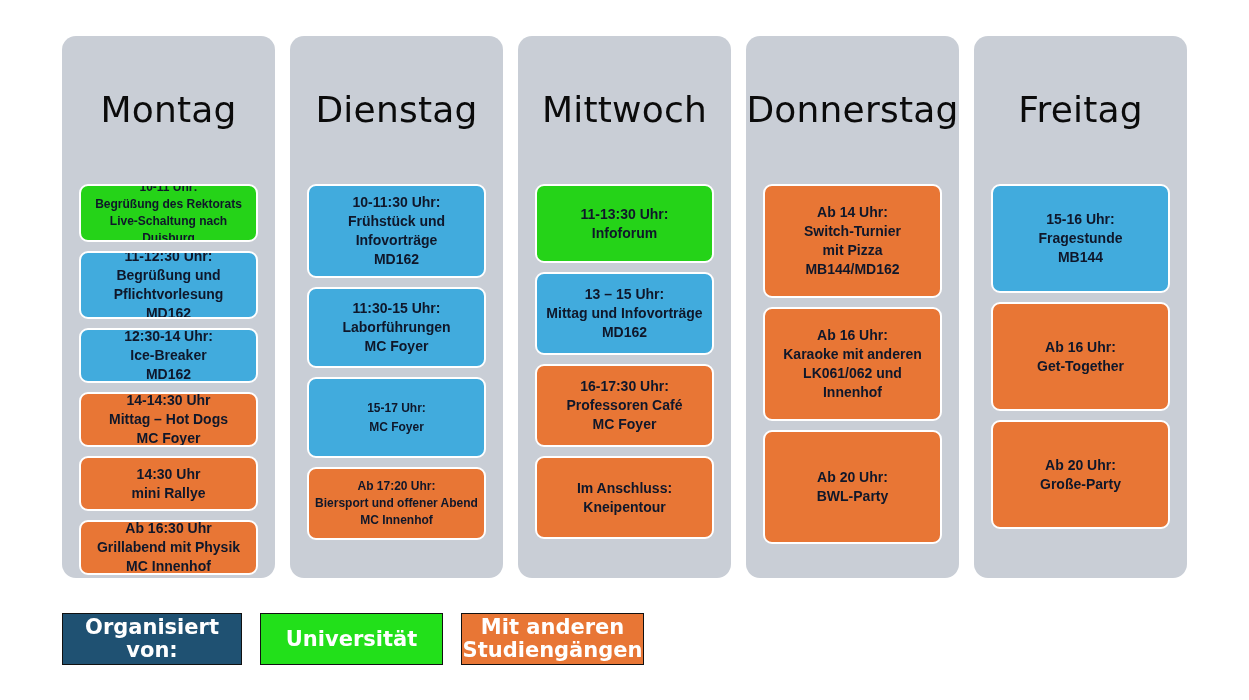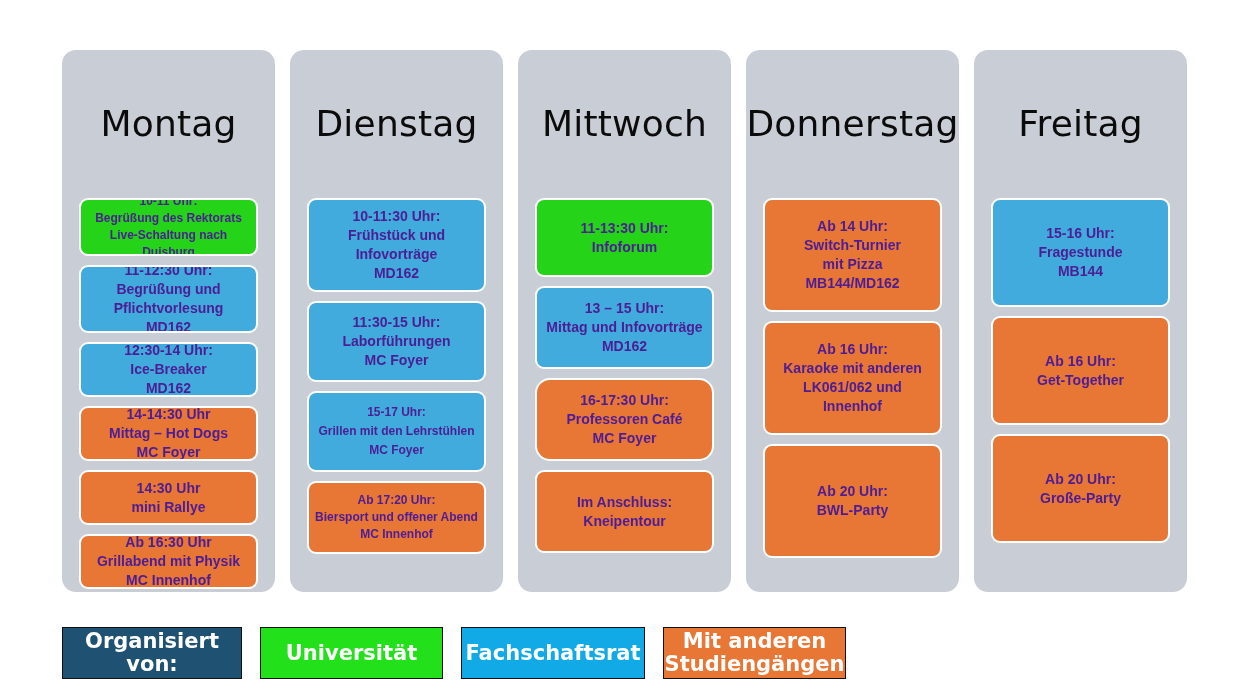--- a/index.html
+++ b/index.html
@@ -13,21 +13,20 @@
     font-family: "Liberation Sans", sans-serif;
     overflow: hidden;
     position: relative;
   }
 
   #board {
     position: absolute;
     left: 0; top: 0;
     width: 1249px;
     height: 519px;
-    margin-top: 14px;
   }
 
   
   .columns {
     position: absolute;
     left: 62px;
     top: 36px;
     width: 1125px;
     height: 542px;
     display: flex;
@@ -64,21 +63,21 @@
     display: flex;
     flex-direction: column;
     flex: 1;
   }
 
   
   .event {
     box-sizing: border-box;
     border-radius: 9px;
     border: 2px solid #ffffff;
-    color: #4c1d95;
+    color: #0f172a;
     font-weight: bold;
     display: flex;
     flex-direction: column;
     align-items: center;
     justify-content: center;
     text-align: center;
     padding: 4px 5px;
     overflow: hidden;
   }
   .event .line { display: block; width: 100%; }
@@ -163,21 +162,20 @@
             <span class="line">Frühstück und Infovorträge</span>
             <span class="line">MD162</span>
           </div>
           <div class="event ev-blue" style="height: 81px; font-size: 14px; line-height: 19px; margin-bottom: 9px;">
             <span class="line">11:30-15 Uhr:</span>
             <span class="line">Laborführungen</span>
             <span class="line">MC Foyer</span>
           </div>
           <div class="event ev-blue" style="height: 81px; font-size: 12px; line-height: 19px; margin-bottom: 9px;">
             <span class="line">15-17 Uhr:</span>
-            <span class="line">Grillen mit den Lehrstühlen</span>
             <span class="line">MC Foyer</span>
           </div>
           <div class="event ev-orange" style="height: 73px; font-size: 12px; line-height: 17px;">
             <span class="line">Ab 17:20 Uhr:</span>
             <span class="line">Biersport und offener Abend</span>
             <span class="line">MC Innenhof</span>
           </div>
         </div>
       </div>
       <div class="day-col">
@@ -185,21 +183,21 @@
         <div class="day-events">
           <div class="event ev-green" style="height: 79px; font-size: 14px; line-height: 19px; margin-bottom: 9px;">
             <span class="line">11-13:30 Uhr:</span>
             <span class="line">Infoforum</span>
           </div>
           <div class="event ev-blue" style="height: 83px; font-size: 14px; line-height: 19px; margin-bottom: 9px;">
             <span class="line">13 – 15 Uhr:</span>
             <span class="line">Mittag und Infovorträge</span>
             <span class="line">MD162</span>
           </div>
-          <div class="event ev-orange" style="height: 83px; font-size: 14px; line-height: 19px; margin-bottom: 9px; border-radius: 15px;">
+          <div class="event ev-orange" style="height: 83px; font-size: 14px; line-height: 19px; margin-bottom: 9px;">
             <span class="line">16-17:30 Uhr:</span>
             <span class="line">Professoren Café</span>
             <span class="line">MC Foyer</span>
           </div>
           <div class="event ev-orange" style="height: 83px; font-size: 14px; line-height: 19px;">
             <span class="line">Im Anschluss:</span>
             <span class="line">Kneipentour</span>
           </div>
         </div>
       </div>
@@ -239,16 +237,15 @@
           <div class="event ev-orange" style="height: 109px; font-size: 14px; line-height: 19px;">
             <span class="line">Ab 20 Uhr:</span>
             <span class="line">Große-Party</span>
           </div>
         </div>
       </div>
     </div>
   <div class="legend">
       <div class="legend-box lg-dark">Organisiert von:</div>
       <div class="legend-box lg-green">Universität</div>
-      <div class="legend-box lg-blue">Fachschaftsrat</div>
       <div class="legend-box lg-orange">Mit anderen Studiengängen</div>
     </div>
 </div>
 
 </body></html>

